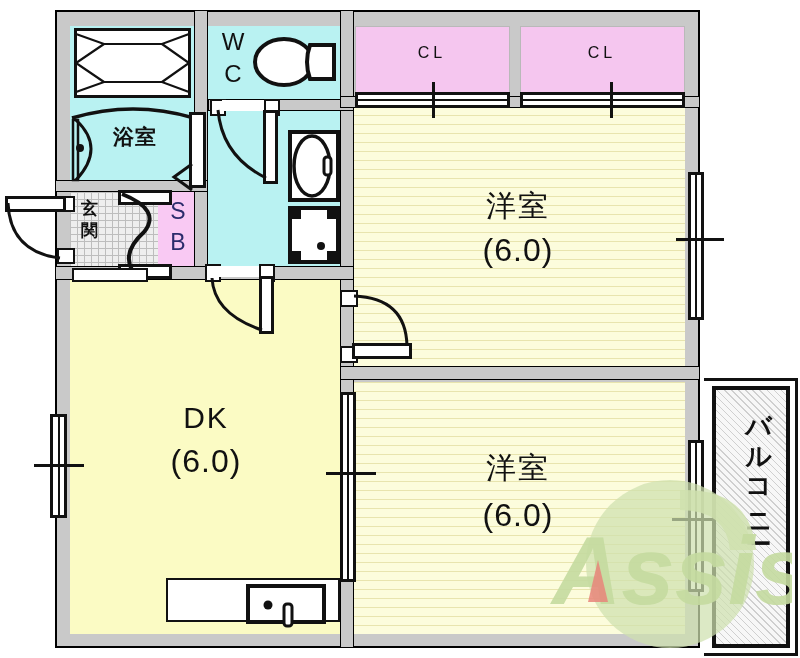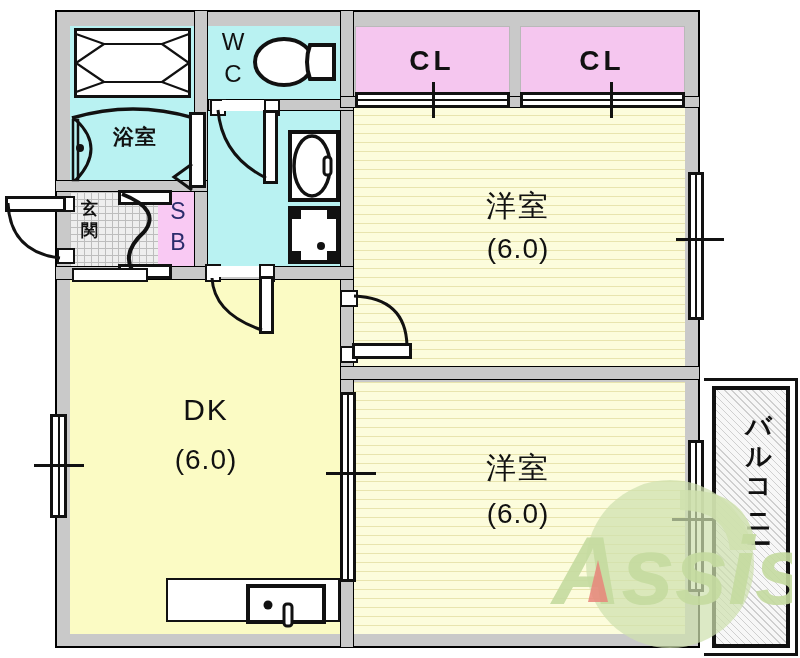--- a/index.html
+++ b/index.html
@@ -33,24 +33,24 @@
     background-image:
       repeating-linear-gradient(to right,#bdbdbd 0px,#bdbdbd 1px,transparent 1px,transparent 7px),
       repeating-linear-gradient(to bottom,#bdbdbd 0px,#bdbdbd 1px,transparent 1px,transparent 7px);
   }
 
   
   .lbl{position:absolute;color:#111;text-align:center;white-space:pre;line-height:1.18;
        font-family:"Liberation Sans","DejaVu Sans",sans-serif;}
   .lbl-jp{font-family:"DejaVu Sans",sans-serif;font-weight:700;}
   .l-big{font-size:30px;font-weight:400;letter-spacing:2px;}
-  .l-area{font-size:28px;font-weight:400;letter-spacing:1px;}
+  .l-area{font-size:32px;font-weight:400;letter-spacing:1px;}
   .l-md{font-size:21px;font-weight:700;letter-spacing:1px;}
   .l-sm{font-size:17px;font-weight:700;letter-spacing:1px;}
-  .l-cl{font-size:28px;font-weight:700;letter-spacing:4px;}
+  .l-cl{font-size:16px;font-weight:400;letter-spacing:4px;}
   .l-wc{font-size:24px;font-weight:500;}
   .l-sb{font-size:23px;font-weight:500;color:#2b2b6b;}
   .vert{writing-mode:vertical-rl;text-orientation:upright;}
 
   
   .fix{position:absolute;box-sizing:border-box;border:3px solid #111;background:#fff;}
   .fix2{position:absolute;box-sizing:border-box;border:2.5px solid #111;background:#fff;}
 
   
   .win-v{position:absolute;box-sizing:border-box;border:3px solid #111;background:#fff;}
@@ -177,21 +177,21 @@
   <div class="leaf" style="left:118px;top:190px;width:48px;height:9px;"></div>
   <div class="leaf" style="left:118px;top:264px;width:48px;height:9px;"></div>
   <svg class="abs" style="left:118px;top:192px;width:52px;height:80px;" viewBox="0 0 52 80">
     <path d="M4,2 Q44,18 26,40 Q4,60 14,78" fill="none" stroke="#111" stroke-width="4"></path>
   </svg>
 
   <div class="lbl l-sb" style="left:161px;top:196px;width:34px;line-height:1.35;"><span>S</span><br><span>B</span></div>
 
   <div class="fix2" style="left:72px;top:268px;width:76px;height:14px;"></div>
 
-  <div class="lbl l-big" style="left:146px;top:392px;width:120px;">DK</div>
+  <div class="lbl l-big" style="left:146px;top:400px;width:120px;">DK</div>
   <div class="lbl l-area" style="left:126px;top:443px;width:160px;">(6.0)</div>
 
   <div class="fix2" style="left:166px;top:578px;width:174px;height:44px;"></div>
   <svg class="abs" style="left:246px;top:584px;width:80px;height:44px;" viewBox="0 0 80 44">
     <rect x="2" y="2" width="76" height="36" fill="#fff" stroke="#111" stroke-width="4"></rect>
     <circle cx="22" cy="21" r="4.5" fill="#111"></circle>
     <rect x="38" y="20" width="8" height="22" rx="3" fill="#fff" stroke="#111" stroke-width="3"></rect>
   </svg>
 
   <div class="win-v" style="left:50px;top:414px;width:17px;height:104px;"></div>

